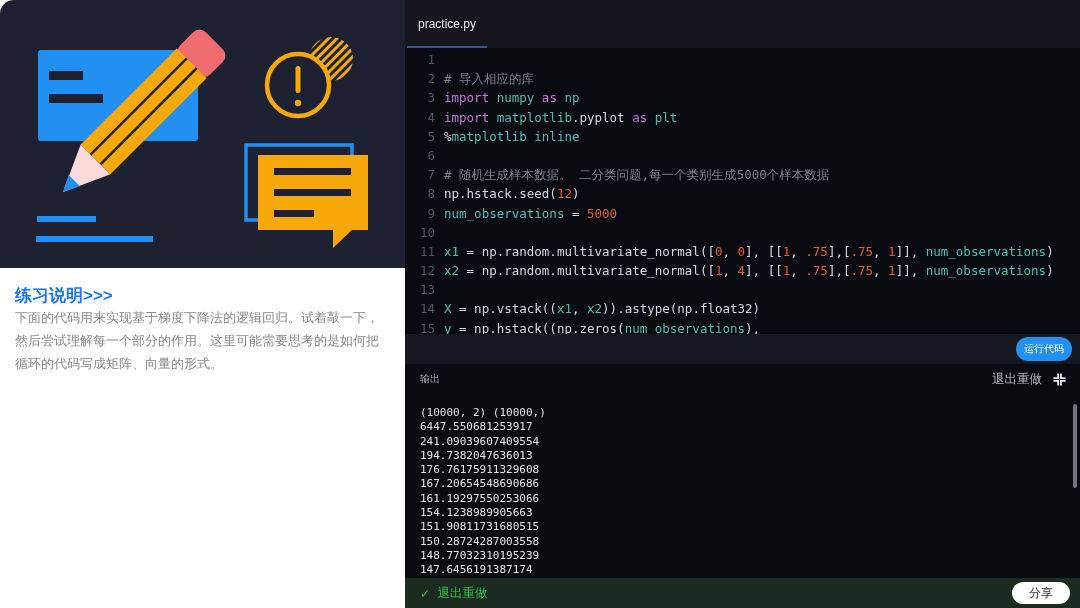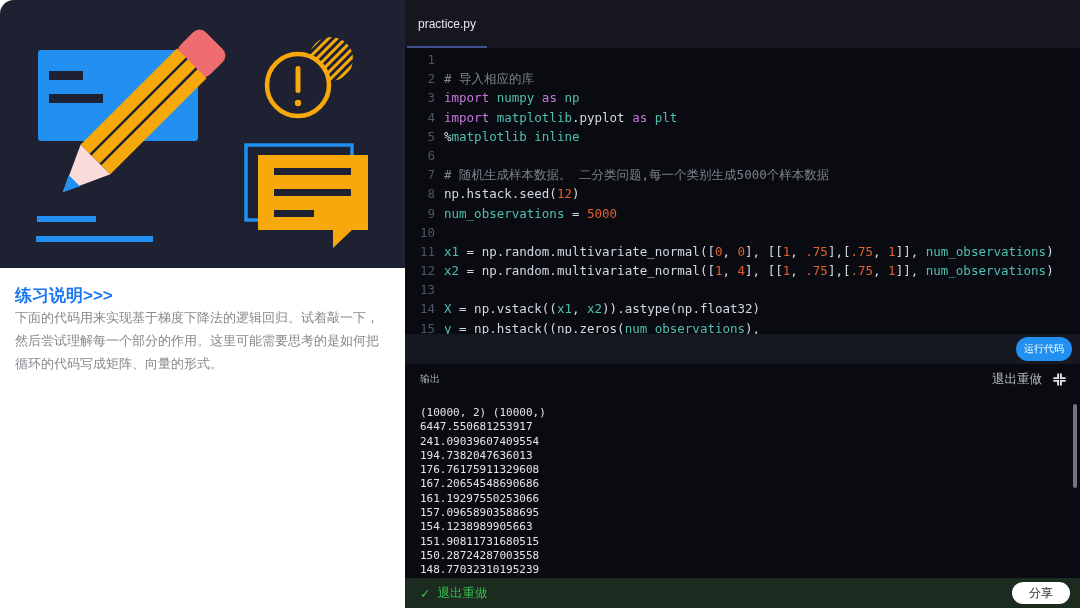--- a/index.html
+++ b/index.html
@@ -153,21 +153,20 @@
 
     <div class="output-body">
       <div id="output-lines">
           <div class="out-line">(10000, 2) (10000,)</div>
           <div class="out-line">6447.550681253917</div>
           <div class="out-line">241.09039607409554</div>
           <div class="out-line">194.7382047636013</div>
           <div class="out-line">176.76175911329608</div>
           <div class="out-line">167.20654548690686</div>
           <div class="out-line">161.19297550253066</div>
-          <div class="out-line">157.09658903588695</div>
           <div class="out-line">154.1238989905663</div>
           <div class="out-line">151.90811731680515</div>
           <div class="out-line">150.28724287003558</div>
           <div class="out-line">148.77032310195239</div>
           <div class="out-line">147.6456191387174</div>
         </div>
       <div class="scroll-thumb"></div>
     </div>
 
     <div class="status-bar">

